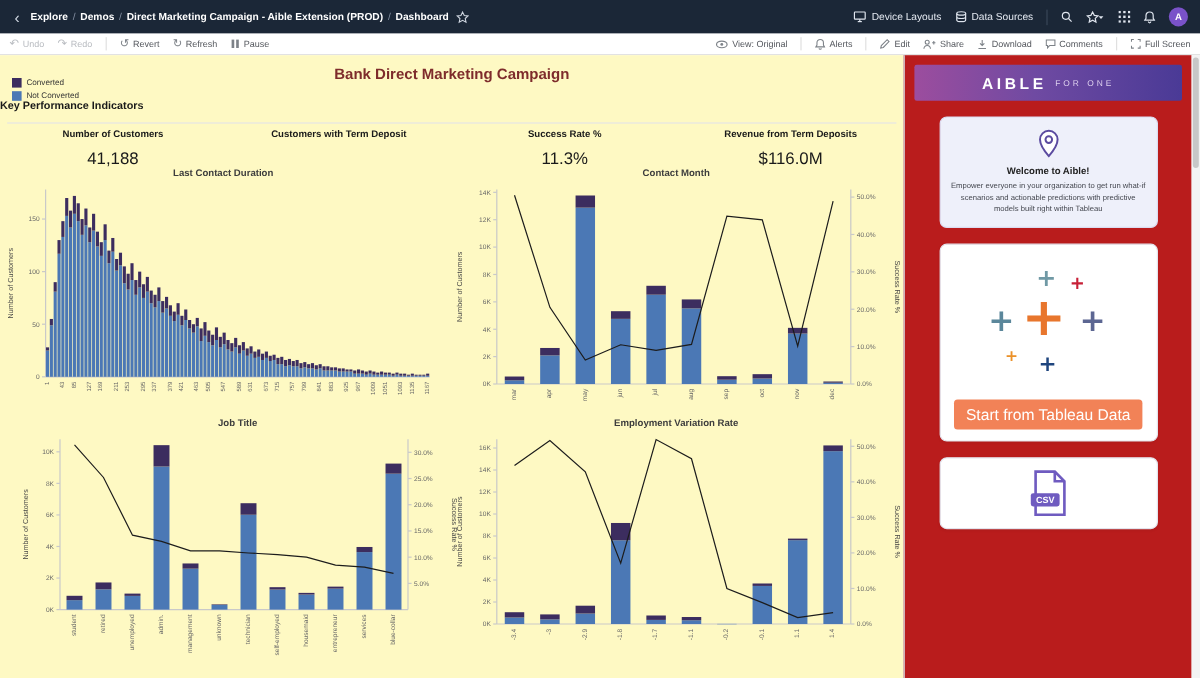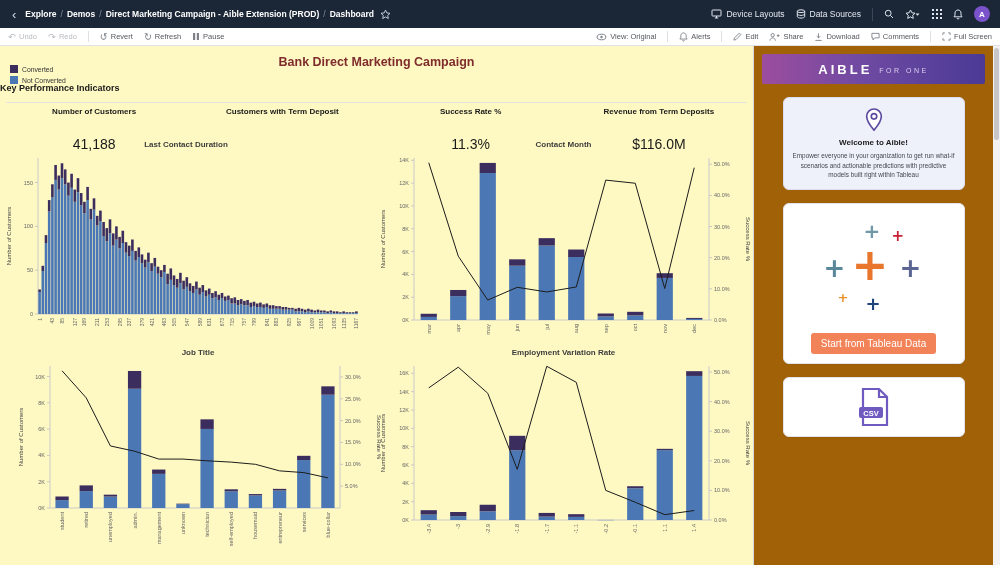--- a/index.html
+++ b/index.html
@@ -39,43 +39,43 @@
     font-size:12.5px; font-weight:700; color:#7e2c2c; }
   .dash-subtitle { position:absolute; top:37px; left:0; width:100%; text-align:left;
     font-size:9px; font-weight:700; color:#1a1a1a; }
   .legend { position:absolute; top:19px; left:10px; }
   .legend-item { display:flex; align-items:center; gap:4px; font-size:6.8px; color:#333; margin-bottom:3px; }
   .legend-swatch { width:8px; height:8px; }
   .kpi-divider { position:absolute; top:56px; left:6px; right:6px; border-top:1px solid #e4e4e4; }
   .kpis { position:absolute; top:61px; left:0; width:100%; display:flex; }
   .kpi { flex:1; text-align:center; }
   .kpi-label { font-size:8px; font-weight:700; color:#1a1a1a; }
-  .kpi-value { font-size:14px; color:#1a1a1a; margin-top:20px; }
+  .kpi-value { font-size:14px; color:#1a1a1a; margin-top:8px; }
   .chart { position:absolute; }
   #chartA { left:4px;  top:94px;  width:364px; height:206px; }
   #chartB { left:378px; top:94px;  width:371px; height:206px; }
   #chartC { left:16px;  top:302px; width:364px; height:212px; }
   #chartD { left:378px; top:302px; width:371px; height:212px; }
   .chart-title { text-align:center; font-size:8px; font-weight:700; color:#3d3d3d; height:12px; }
   .chart svg { display:block; overflow:visible; }
   svg text { font-family:"Liberation Sans","DejaVu Sans",sans-serif; }
   
   .panel { position:absolute; top:46px; left:753px; width:240px; height:519px;
-    background:#a16207; border-left:1px solid #d6d6dd; }
+    background:#b91c1c; border-left:1px solid #d6d6dd; }
   .panel-header { margin:8px; height:30px; border-radius:2px;
     background:linear-gradient(90deg,#9c4d9e 0%,#6f4aa2 45%,#4a3a96 100%);
     display:flex; align-items:center; justify-content:center; gap:7px; }
   .logo-main { color:#fff; font-size:13px; font-weight:700; letter-spacing:3px; }
   .logo-sub { color:#ddd0ee; font-size:7px; letter-spacing:2.5px; margin-top:2px; }
   .card { width:182px; margin:13px auto 0; border-radius:6px; padding:9px; text-align:center; }
   .card-welcome { background:#eef0fa; border:1px solid #dcdcf0; }
   .card-white { background:#fff; border:1px solid #e3e3ec; box-shadow:0 1px 2px rgba(0,0,0,0.05); }
   .welcome-title { font-size:8px; font-weight:700; color:#222; margin:5px 0 4px; }
   .welcome-body { font-size:6.4px; color:#44474f; line-height:1.5; }
-  .btn-orange { display:inline-block; background:#f28257; color:#fff; font-size:10px;
+  .btn-orange { display:inline-block; background:#f28257; color:#fff; font-size:13px;
     padding:5px 10px; border-radius:3px; border:0; margin-top:4px; }
   .btn-lavender { display:inline-block; background:#edebfb; color:#5b4ba0; font-size:7.5px;
     padding:5px 12px; border-radius:3px; border:1px solid #b0a4e0; margin-top:8px; }
   .tableau-logo { position:relative; width:104px; height:96px; margin:8px auto 12px; }
   .tplus { position:absolute; font-weight:900; line-height:1; font-family:"DejaVu Sans",sans-serif; }
   .tp1 { color:#e8762d; font-size:44px; left:30px; top:22px; }
   .tp2 { color:#5b879b; font-size:26px; left:2px;  top:34px; }
   .tp3 { color:#5c6692; font-size:26px; left:78px; top:34px; }
   .tp4 { color:#7099a5; font-size:20px; left:42px; top:0px; }
   .tp5 { color:#c72037; font-size:15px; left:70px; top:8px; }

